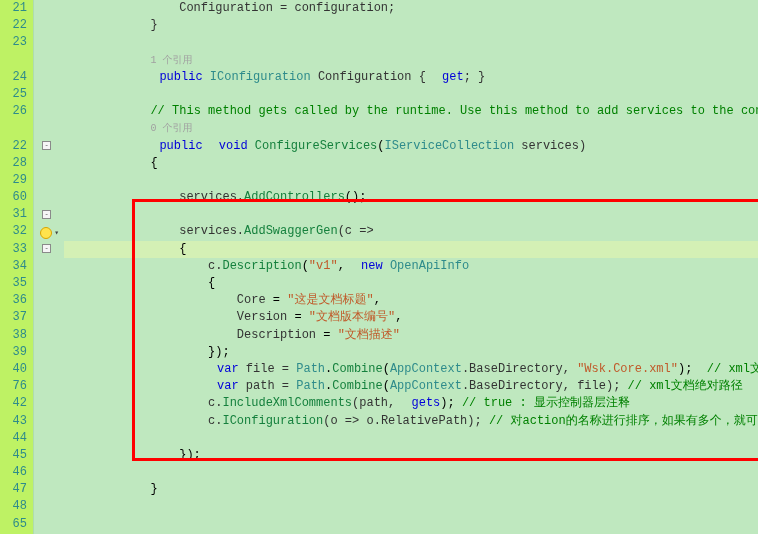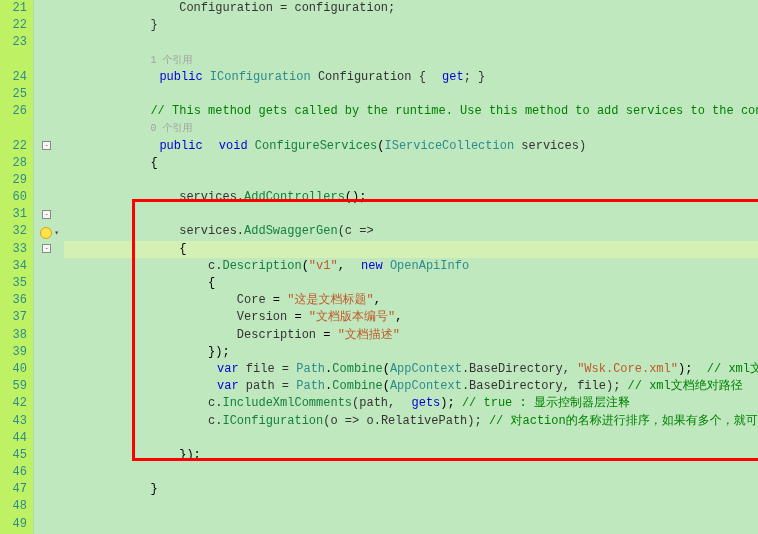--- a/index.html
+++ b/index.html
@@ -96,29 +96,29 @@
   <div class="ln">31</div>
   <div class="ln">32</div>
   <div class="ln">33</div>
   <div class="ln">34</div>
   <div class="ln">35</div>
   <div class="ln">36</div>
   <div class="ln">37</div>
   <div class="ln">38</div>
   <div class="ln">39</div>
   <div class="ln">40</div>
-  <div class="ln">59</div>
+  <div class="ln">76</div>
   <div class="ln">42</div>
   <div class="ln">43</div>
   <div class="ln">44</div>
   <div class="ln">45</div>
   <div class="ln">46</div>
   <div class="ln">47</div>
   <div class="ln">48</div>
-  <div class="ln">49</div>
+  <div class="ln">65</div>
   <div class="ln">50</div>
 
 </div>
 
 <div class="fold-col">
   <div class="change-bar"></div>
   <div class="fold-box" style="top:141px;">-</div>
   <div class="fold-box" style="top:210px;">-</div>
   <div class="lightbulb" style="top:227px;"></div>
   <div class="fold-box" style="top:244px;">-</div>

